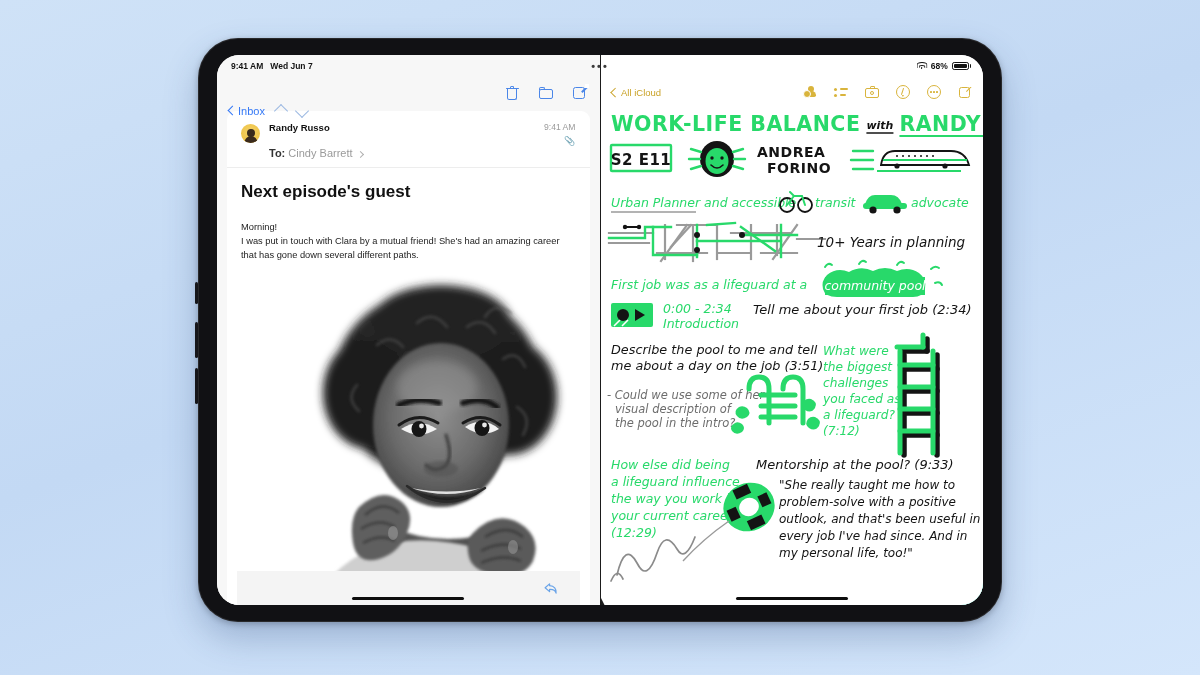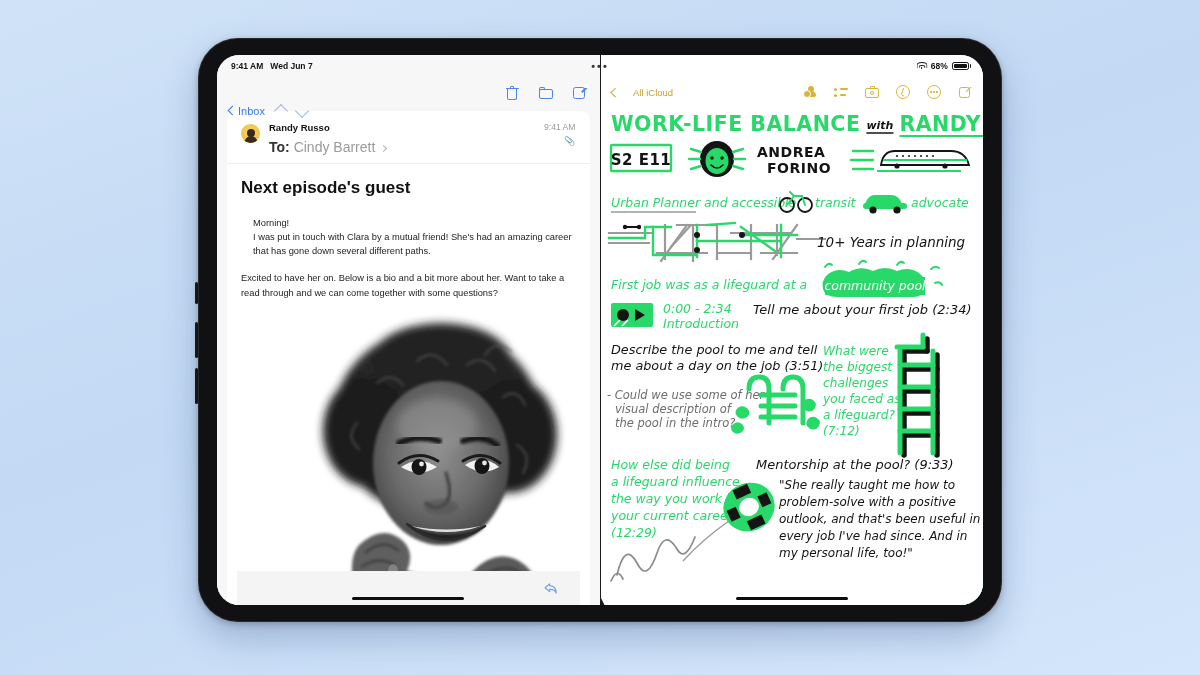--- a/index.html
+++ b/index.html
@@ -96,21 +96,21 @@
   #mail-header{padding:11px 14px 8px 14px;display:flex;align-items:flex-start;gap:9px;
     border-bottom:1px solid #ededed;}
   .avatar{width:19px;height:19px;border-radius:50%;flex:0 0 auto;margin-top:2px;position:relative;
     background:radial-gradient(circle at 50% 42%, #f4d36a 0%, #f0c64e 58%, #e8bb3c 100%);overflow:hidden;}
   .avatar .head{position:absolute;left:50%;transform:translateX(-50%);top:4.5px;width:8px;height:8px;
     border-radius:50%;background:#3a2a1c;}
   .avatar .body{position:absolute;left:50%;transform:translateX(-50%);bottom:0;width:13px;height:7px;
     border-radius:7px 7px 0 0;background:#3a2a1c;}
   .mh-txt{flex:1;min-width:0;}
   .mh-name{font-size:9.5px;font-weight:bold;color:#111;}
-  .mh-to{font-size:14px;color:#9a9a9a;margin-top:6px;}
+  .mh-to{font-size:11px;color:#9a9a9a;margin-top:14px;}
   .mh-to b{color:#333;font-weight:bold;}
   .mh-right{text-align:right;flex:0 0 auto;}
   .mh-time{font-size:8.6px;color:#9a9a9a;}
   .mh-clip{font-size:9px;color:#b8b8b8;margin-top:4px;}
   .chev-sm{display:inline-block;width:4px;height:4px;border-right:1.1px solid #b0b0b0;
     border-top:1.1px solid #b0b0b0;transform:rotate(45deg);margin-left:2px;vertical-align:middle;}
 
   #mail-body{padding:14px 14px 0 14px;}
   #subject{font-size:17px;font-weight:bold;color:#111;margin-bottom:18px;}
   .para{font-size:9.3px;line-height:1.52;color:#232323;margin-bottom:13px;}
@@ -119,21 +119,21 @@
   #portrait svg{position:absolute;left:0;top:0;}
 
   #mail-bottombar{position:absolute;left:10px;right:10px;bottom:0;height:34px;background:#f4f4f4;
     display:flex;align-items:center;justify-content:flex-end;padding-right:22px;box-sizing:border-box;}
   .reply-ic{width:15px;height:13px;position:relative;}
   .reply-ic svg{position:absolute;inset:0;}
 
   
   #notes-toolbar{position:absolute;top:22px;left:0;right:0;height:30px;display:flex;align-items:center;
     padding:0 11px;box-sizing:border-box;z-index:20;background:#fff;}
-  .nt-back{display:flex;align-items:center;gap:15px;color:#c9a227;font-size:9.5px;}
+  .nt-back{display:flex;align-items:center;gap:3px;color:#c9a227;font-size:9.5px;}
   .chev-l-g{width:5.5px;height:5.5px;border-left:1.6px solid #c9a227;border-bottom:1.6px solid #c9a227;
     transform:rotate(45deg);display:inline-block;}
   .nt-right{margin-left:auto;display:flex;align-items:center;gap:17px;}
   .gic{width:14px;height:14px;position:relative;display:inline-block;}
   .g{background:#d9b43c;}
   .gb{border:1.3px solid #d9b43c;box-sizing:border-box;}
   
   .gic-collab b{position:absolute;left:4.5px;top:.5px;width:6px;height:6px;border-radius:50%;}
   .gic-collab i{position:absolute;left:2.5px;top:6px;width:10px;height:6px;border-radius:5px 5px 2px 2px;}
   .gic-collab u{position:absolute;left:0;top:4.5px;width:6px;height:6px;border-radius:50%;border:1.3px solid #fff;box-sizing:content-box;}
@@ -253,23 +253,22 @@
             </div>
           </div>
           <div class="mh-right">
             <div class="mh-time">9:41 AM</div>
             <div class="mh-clip">📎</div>
           </div>
         </div>
 
         <div id="mail-body">
           <div id="subject">Next episode's guest</div>
-          <div class="para" style="white-space:pre-line;margin-left:12px;">Morning!
+          <div class="para" style="white-space:pre-line;">Morning!
 I was put in touch with Clara by a mutual friend! She's had an amazing career that has gone down several different paths.</div>
-          <div class="para">Excited to have her on. Below is a bio and a bit more about her. Want to take a read through and we can come together with some questions?</div>
 
           <div id="portrait">
             <svg width="355" height="300" viewBox="0 0 355 300" aria-hidden="true">
               <defs>
                 <radialGradient id="skin" cx="48%" cy="45%" r="62%">
                   <stop offset="0%" stop-color="#8e8e8e"></stop>
                   <stop offset="55%" stop-color="#6b6b6b"></stop>
                   <stop offset="100%" stop-color="#3d3d3d"></stop>
                 </radialGradient>
                 <radialGradient id="hairg" cx="50%" cy="38%" r="60%">

